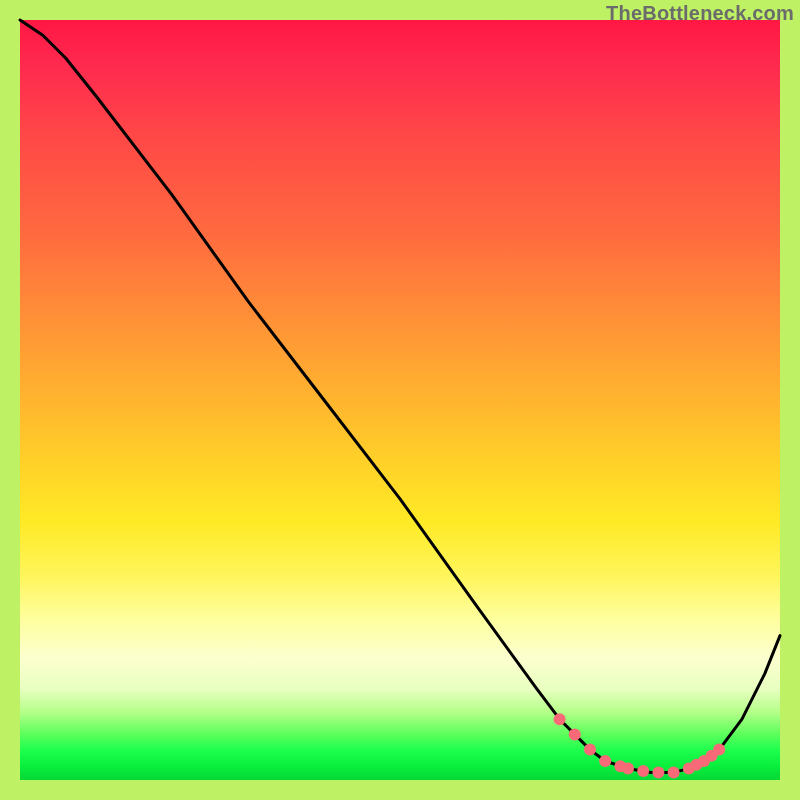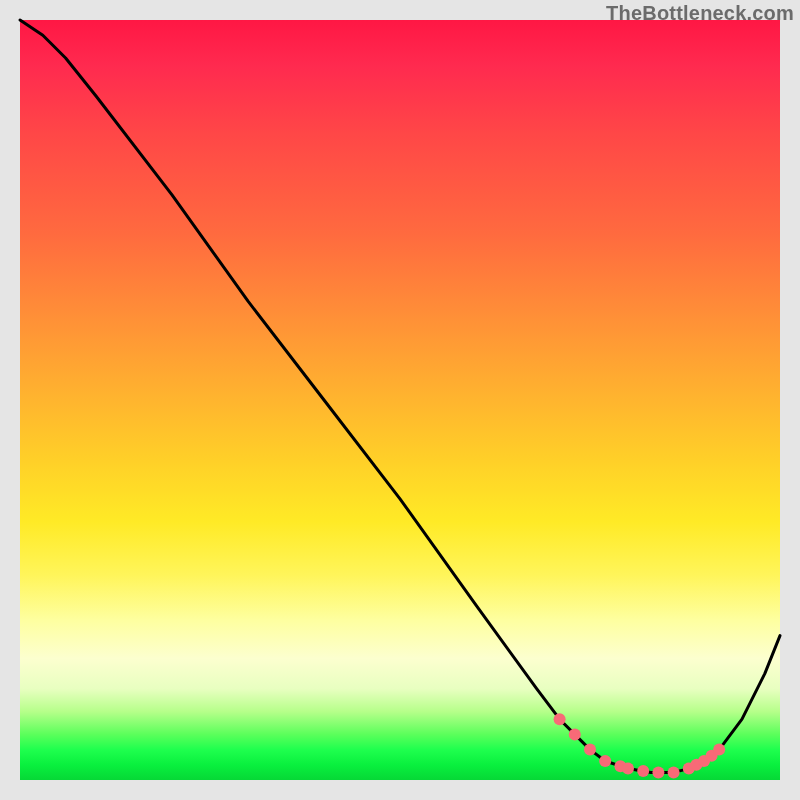--- a/index.html
+++ b/index.html
@@ -7,21 +7,21 @@
     padding: 0;
     width: 800px;
     height: 800px;
     background: #000;
     overflow: hidden;
   }
   .stage {
     position: relative;
     width: 800px;
     height: 800px;
-    background: #e5e5e5;
+    background: #bef264;
     text-decoration: underline;
   }
   .plot {
     position: absolute;
     left: 20px;
     top: 20px;
     width: 760px;
     height: 760px;
     
     background: linear-gradient(

